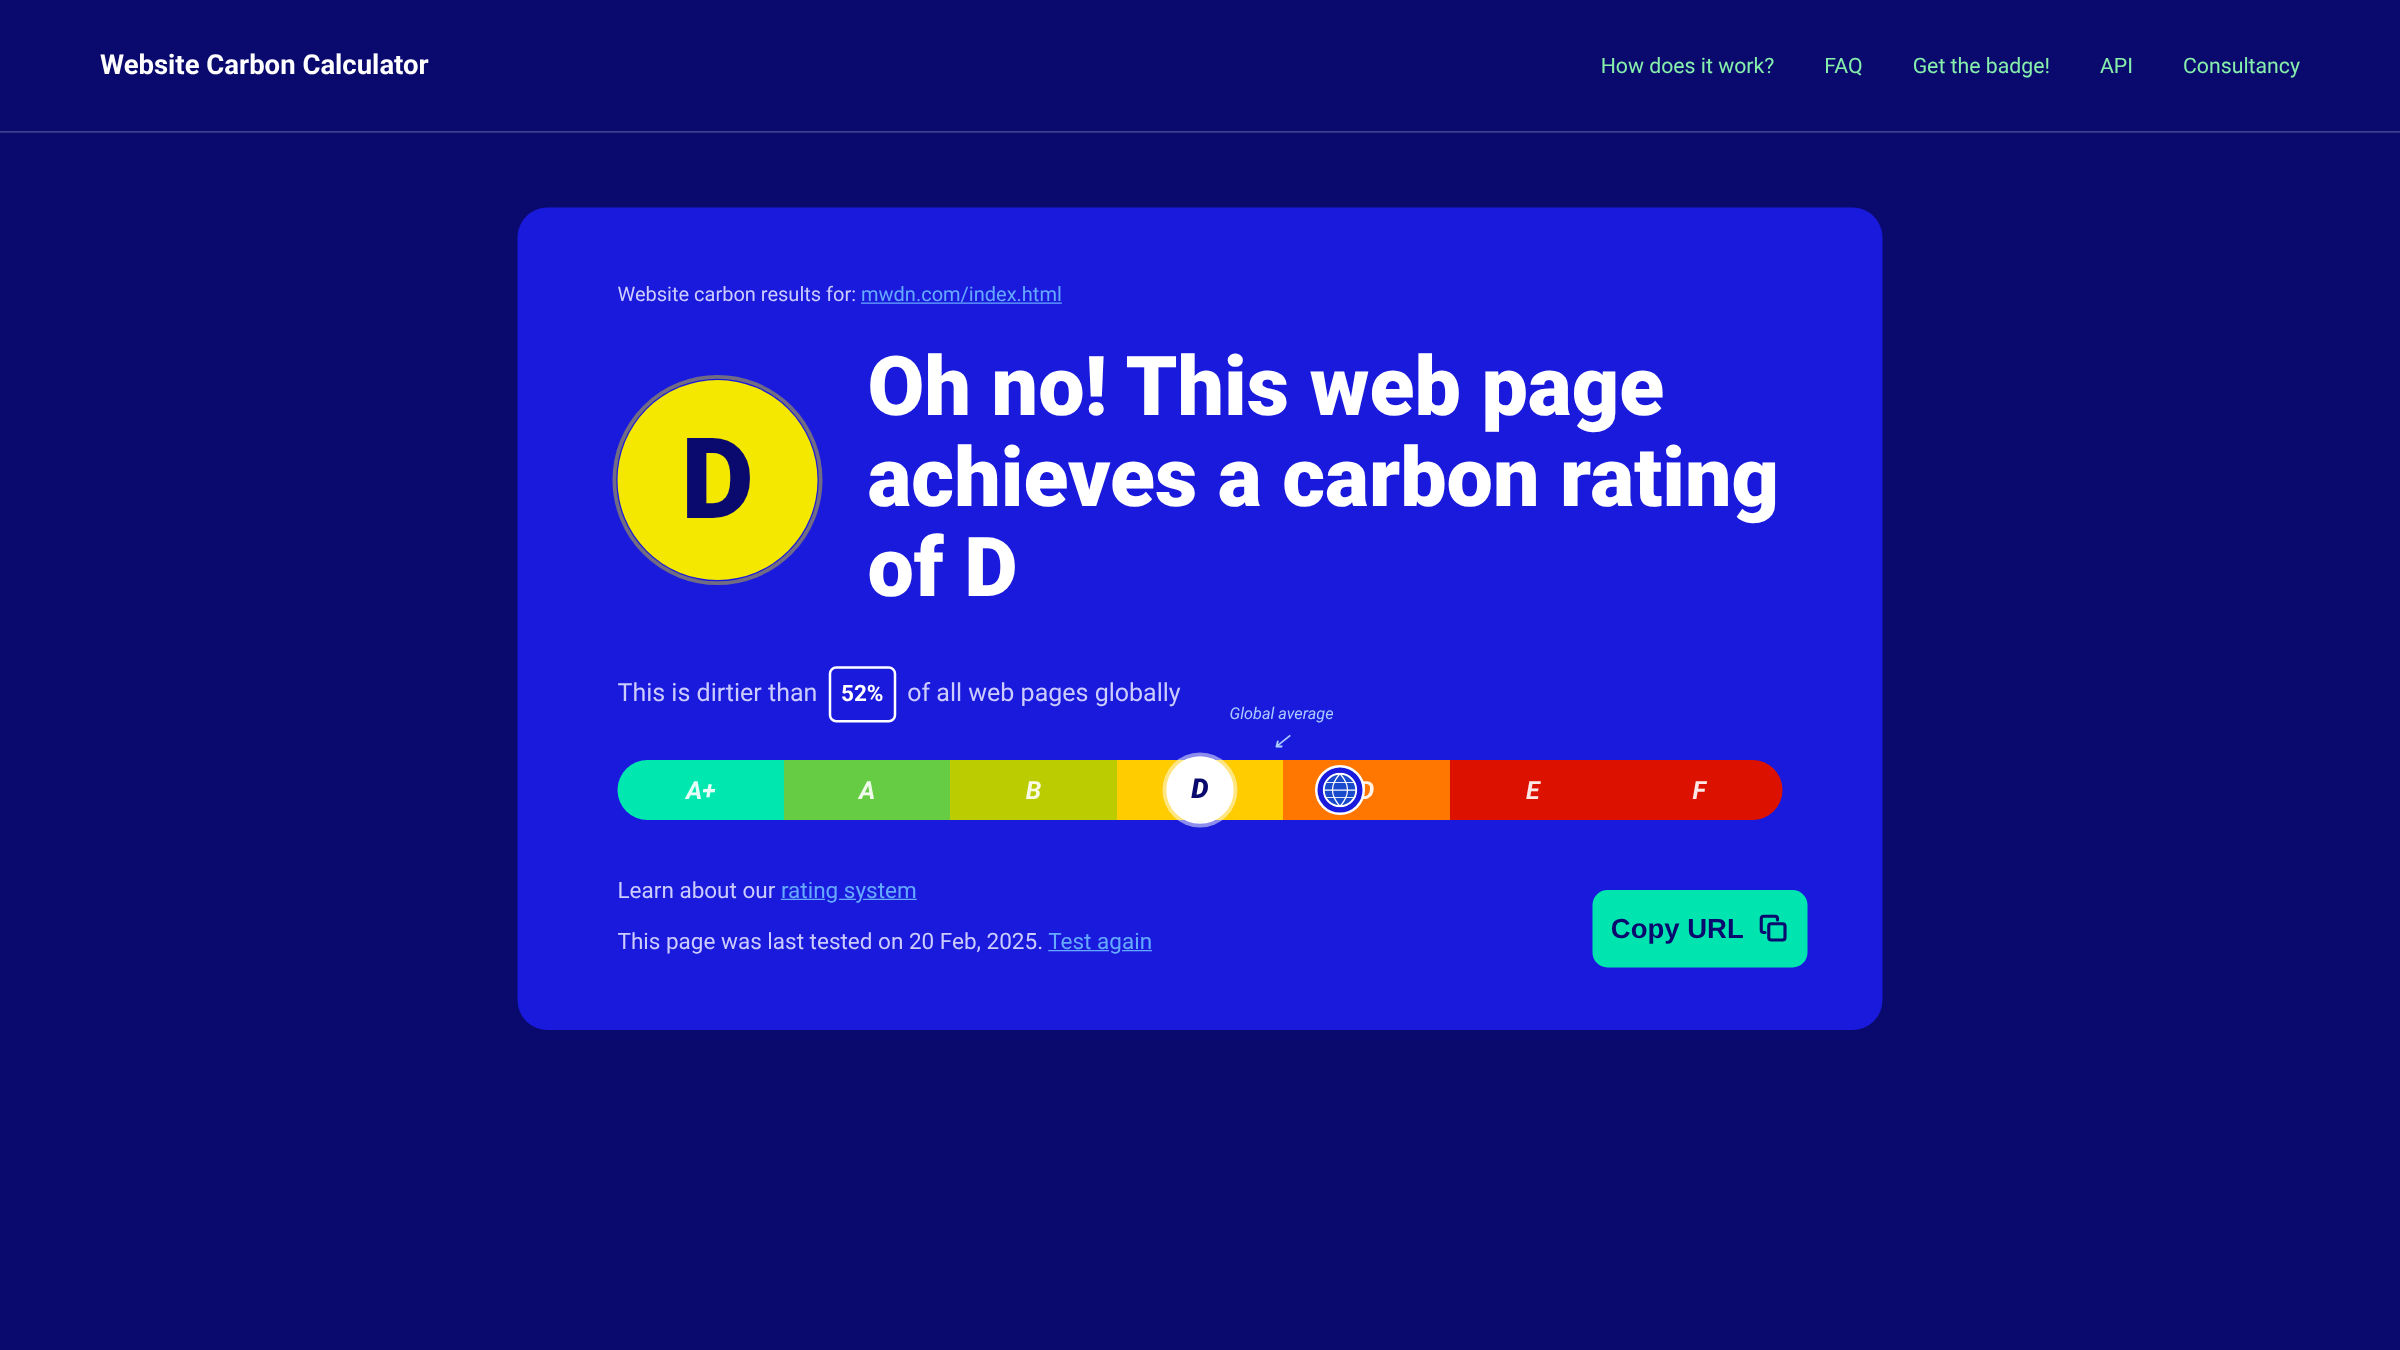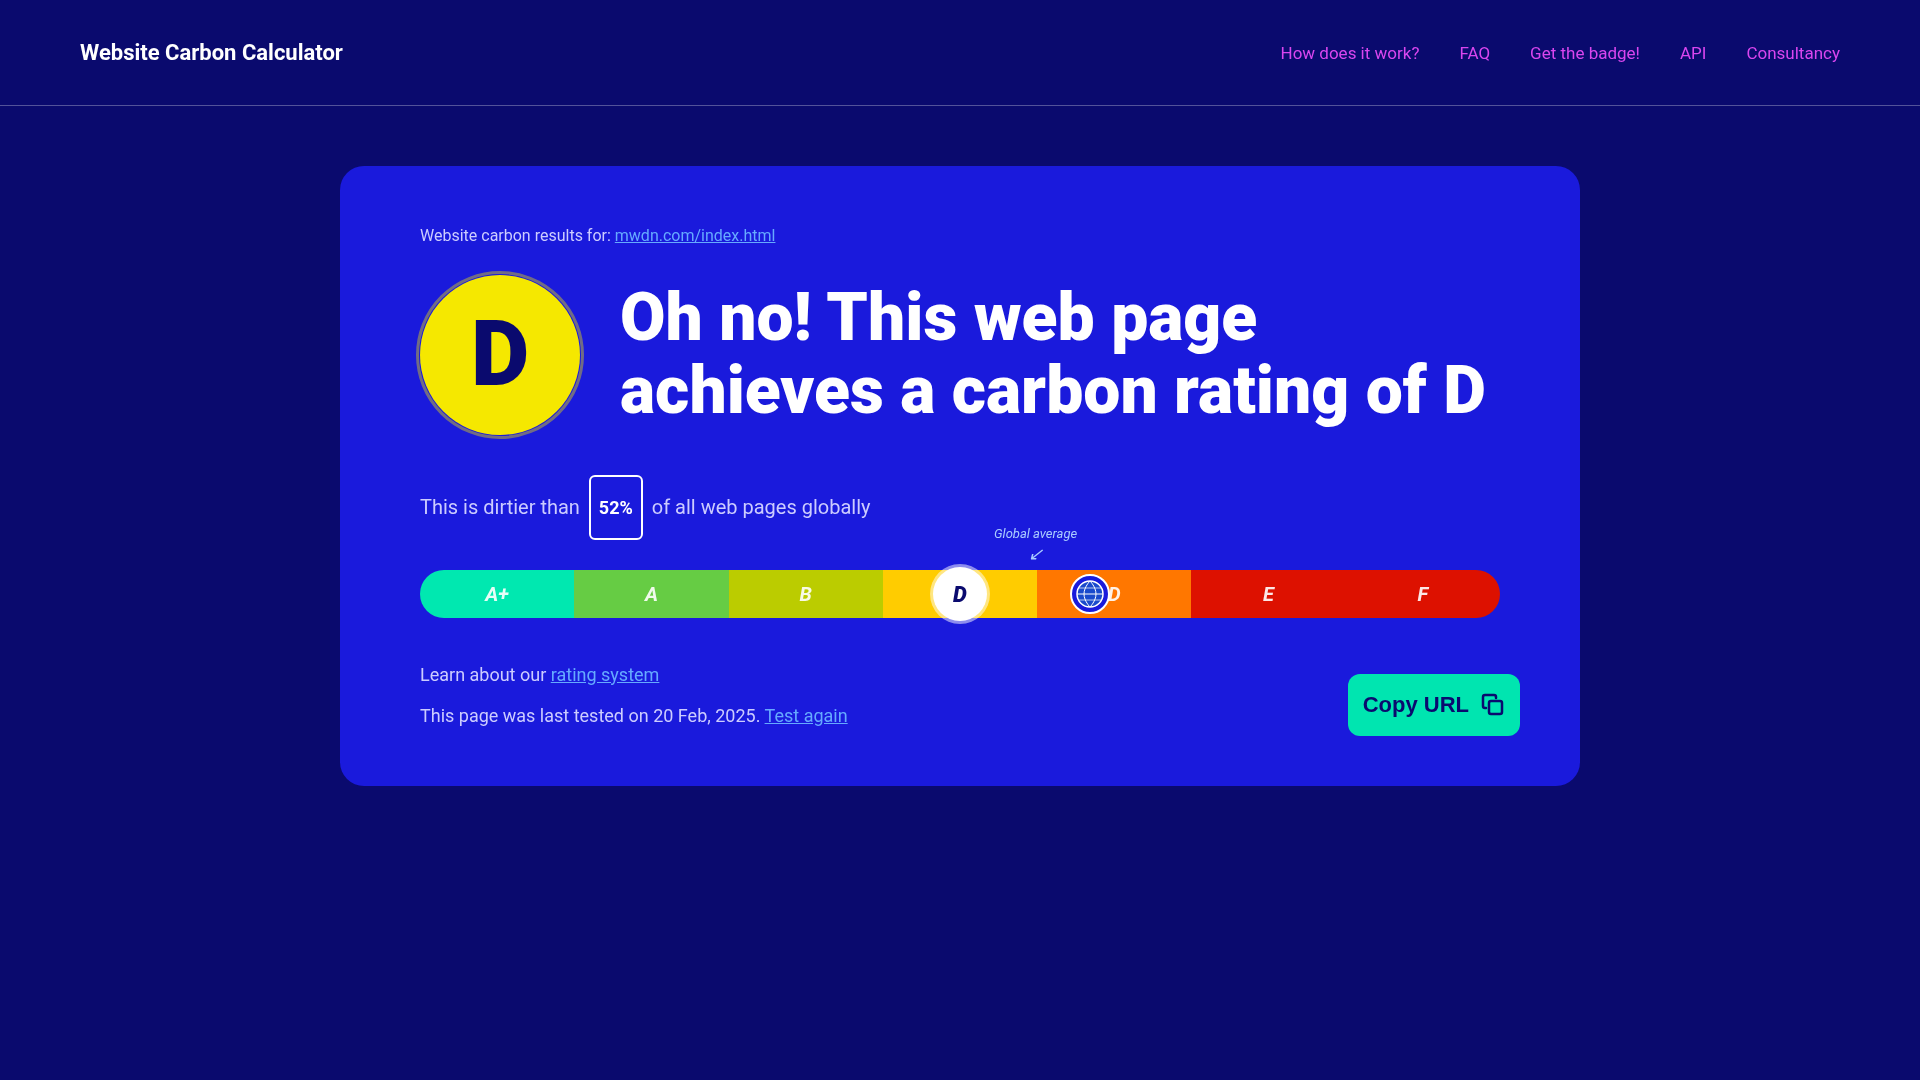--- a/index.html
+++ b/index.html
@@ -26,37 +26,37 @@
       color: #ffffff;
     }
 
     nav {
       display: flex;
       gap: 40px;
       align-items: center;
     }
 
     nav a {
-      color: #d946ef;
+      color: #86efac;
       text-decoration: none;
       font-size: 17px;
       font-weight: 400;
     }
 
     .main-content {
       padding: 60px 80px;
       display: flex;
       justify-content: center;
     }
 
     .result-card {
       background-color: #1a1adc;
       border-radius: 24px;
       padding: 60px 80px 60px 80px;
-      width: 1240px;
+      width: 1092px;
       min-height: 620px;
       position: relative;
     }
 
     .result-url {
       font-size: 16px;
       color: #ccccff;
       margin-bottom: 30px;
     }
 
@@ -114,21 +114,21 @@
       font-size: 20px;
       color: #ccccff;
       margin-bottom: 24px;
     }
 
     .percentage-badge {
       display: inline-block;
       background-color: transparent;
       border: 2px solid #ffffff;
       border-radius: 6px;
-      padding: 20px 8px;
+      padding: 10px 8px;
       font-size: 18px;
       font-weight: 700;
       color: #ffffff;
       margin: 0 4px;
     }
 
     .rating-bar-container {
       margin-bottom: 40px;
       position: relative;
       font-style: italic;

